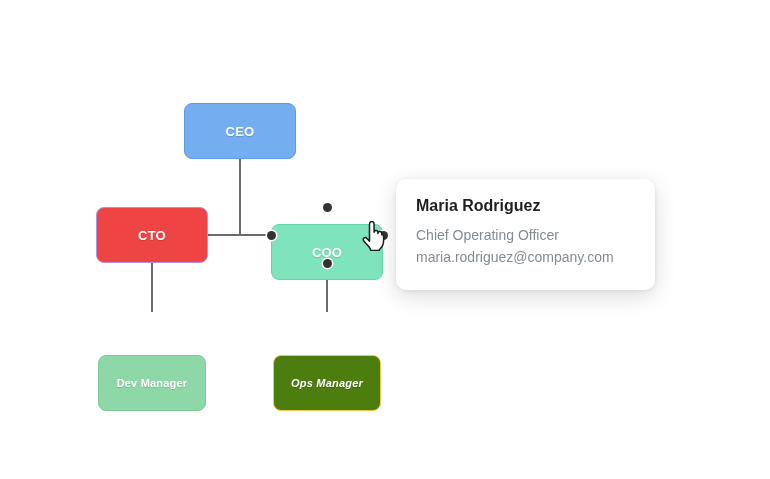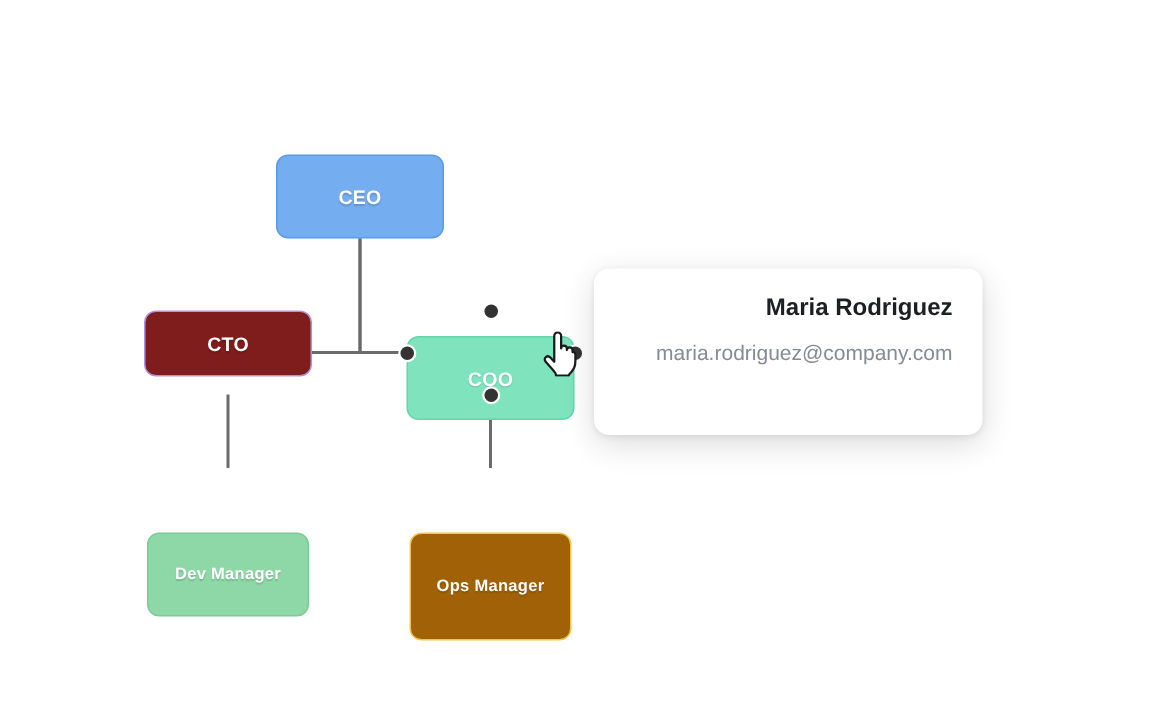--- a/index.html
+++ b/index.html
@@ -59,21 +59,20 @@
   }
 
   
   #info-card {
     position: absolute;
     box-sizing: border-box;
     background: #ffffff;
     border-radius: 10px;
     box-shadow: 0 6px 22px rgba(0,0,0,0.14), 0 1px 4px rgba(0,0,0,0.08);
     padding: 18px 20px 16px 20px;
-    text-align: right;
   }
   #info-card .card-name {
     font-size: 16px;
     font-weight: bold;
     color: #1d1f22;
     margin: 0 0 12px 0;
     white-space: nowrap;
   }
   #info-card .card-role,
   #info-card .card-email {
@@ -99,43 +98,44 @@
       <path d="M 240,159 L 240,235 L 208,235" fill="none" stroke="#6b6b6b" stroke-width="2"></path>
       <path d="M 240,159 L 240,235 L 271,235" fill="none" stroke="#6b6b6b" stroke-width="2"></path>
       <path d="M 152,263 L 152,312" fill="none" stroke="#6b6b6b" stroke-width="2"></path>
       <path d="M 327,263 L 327,312" fill="none" stroke="#6b6b6b" stroke-width="2"></path>
     </svg>
 
   <div id="nodes">
       <div class="node lvl0" style="left: 184px; top: 103px; width: 112px; height: 56px; background: rgb(116, 174, 240); border: 1px solid rgb(92, 154, 228);">
         <span>CEO</span>
       </div>
-      <div class="node lvl1" style="left: 96px; top: 207px; width: 112px; height: 44px; background: #7f1d1d; border: 1px solid rgb(178, 146, 222);">
+      <div class="node lvl1" style="left: 96px; top: 207px; width: 112px; height: 56px; background: #ef4444; border: 1px solid rgb(178, 146, 222);">
         <span>CTO</span>
       </div>
       <div class="node lvl1" style="left: 271px; top: 224px; width: 112px; height: 56px; background: rgb(127, 227, 189); border: 1px solid rgb(99, 214, 171);">
         <span>COO</span>
       </div>
       <div class="node lvl2" style="left: 98px; top: 312px; width: 108px; height: 56px; background: rgb(142, 216, 168); border: 1px solid rgb(122, 203, 149);">
         <span>Dev Manager</span>
       </div>
-      <div class="node lvl2" style="left: 273px; top: 312px; width: 108px; height: 72px; background: #a16207; border: 1px solid rgb(242, 198, 76);">
+      <div class="node lvl2" style="left: 273px; top: 312px; width: 108px; height: 56px; background: #4d7c0f; border: 1px solid rgb(242, 198, 76); font-style: italic;">
         <span>Ops Manager</span>
       </div>
     </div>
 
   <div id="handles">
       <div class="handle" style="left: 322.5px; top: 202.5px; background: rgb(51, 51, 51);"></div>
       <div class="handle" style="left: 378.5px; top: 230.5px; background: rgb(51, 51, 51);"></div>
       <div class="handle" style="left: 322.5px; top: 258.5px; background: rgb(51, 51, 51);"></div>
       <div class="handle" style="left: 266.5px; top: 230.5px; background: rgb(51, 51, 51);"></div>
     </div>
 
   <div id="info-card" style="left: 396px; top: 179px; width: 259px; min-height: 111px;">
     <div class="card-name">Maria Rodriguez</div>
+    <div class="card-role">Chief Operating Officer</div>
     <div class="card-email">maria.rodriguez@company.com</div>
   </div>
 
   <svg id="cursor" width="26" height="30" viewBox="0 0 26 30" style="left: 361px; top: 221px;">
     <path d="M8.5 3.2c0-1.5 1-2.6 2.3-2.6 1.3 0 2.3 1.1 2.3 2.6v8.1
              c0-1.1.8-1.9 1.9-1.9 1 0 1.9.8 1.9 1.9v1.1
              c0-1.1.9-1.9 1.9-1.9 1.1 0 1.9.8 1.9 1.9v1.3
              c.9-.2 1.9.5 1.9 1.7v4.1c0 3.6-1.3 6.2-3 7.8
              -.9.9-1.4 1.4-1.4 2.1H9.7c0-1.3-.6-2.2-1.6-3.3
              l-5.3-6c-.9-1-.8-2.3.1-3 .9-.8 2.2-.6 3 .3l2.6 2.8V3.2z" fill="#ffffff" stroke="#1b1b1b" stroke-width="1.5" stroke-linejoin="round"></path>

